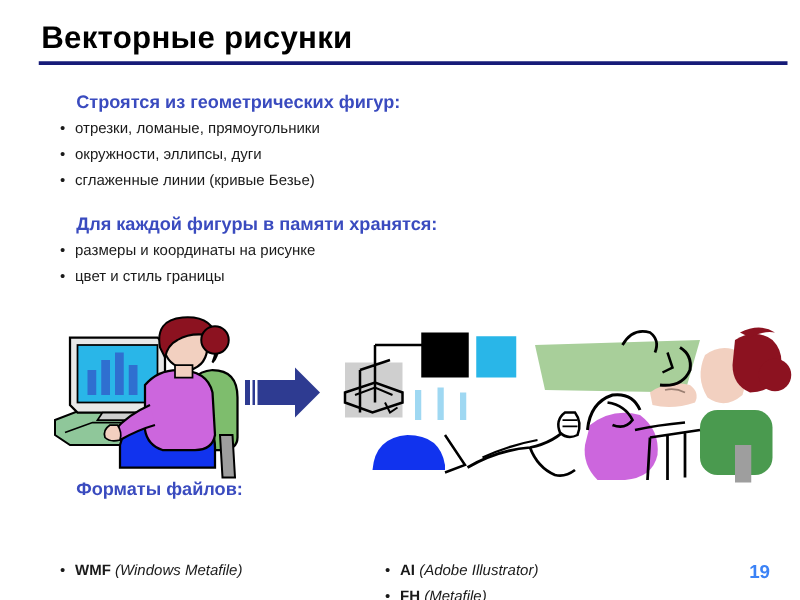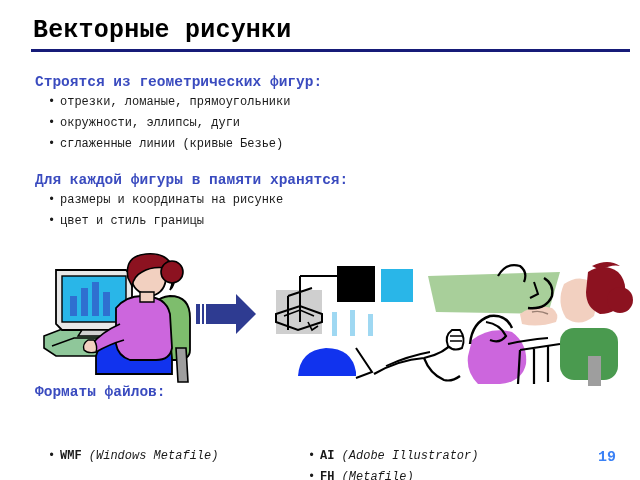--- a/index.html
+++ b/index.html
@@ -12,21 +12,20 @@
     background: #ffffff;
     font-family: "Liberation Sans", "DejaVu Sans", sans-serif;
     overflow: hidden;
     position: relative;
   }
   .slide {
     position: absolute;
     inset: 0;
     width: 640px;
     height: 480px;
-    font-family: Liberation Mono, monospace;
   }
 
   
   .slide-title {
     position: absolute;
     left: 33px;
     top: 16px;
     font-size: 25px;
     font-weight: bold;
     color: #000000;
@@ -45,20 +44,21 @@
   
   .block {
     position: absolute;
   }
   .block-head {
     font-size: 14.5px;
     font-weight: bold;
     color: #3a4bbf;
     white-space: nowrap;
     line-height: 20px;
+    margin-left: 26px;
   }
   .bullets {
     margin: 0;
     padding: 0;
     list-style: none;
   }
   .bullets li {
     position: relative;
     font-size: 12px;
     color: #1a1a1a;

